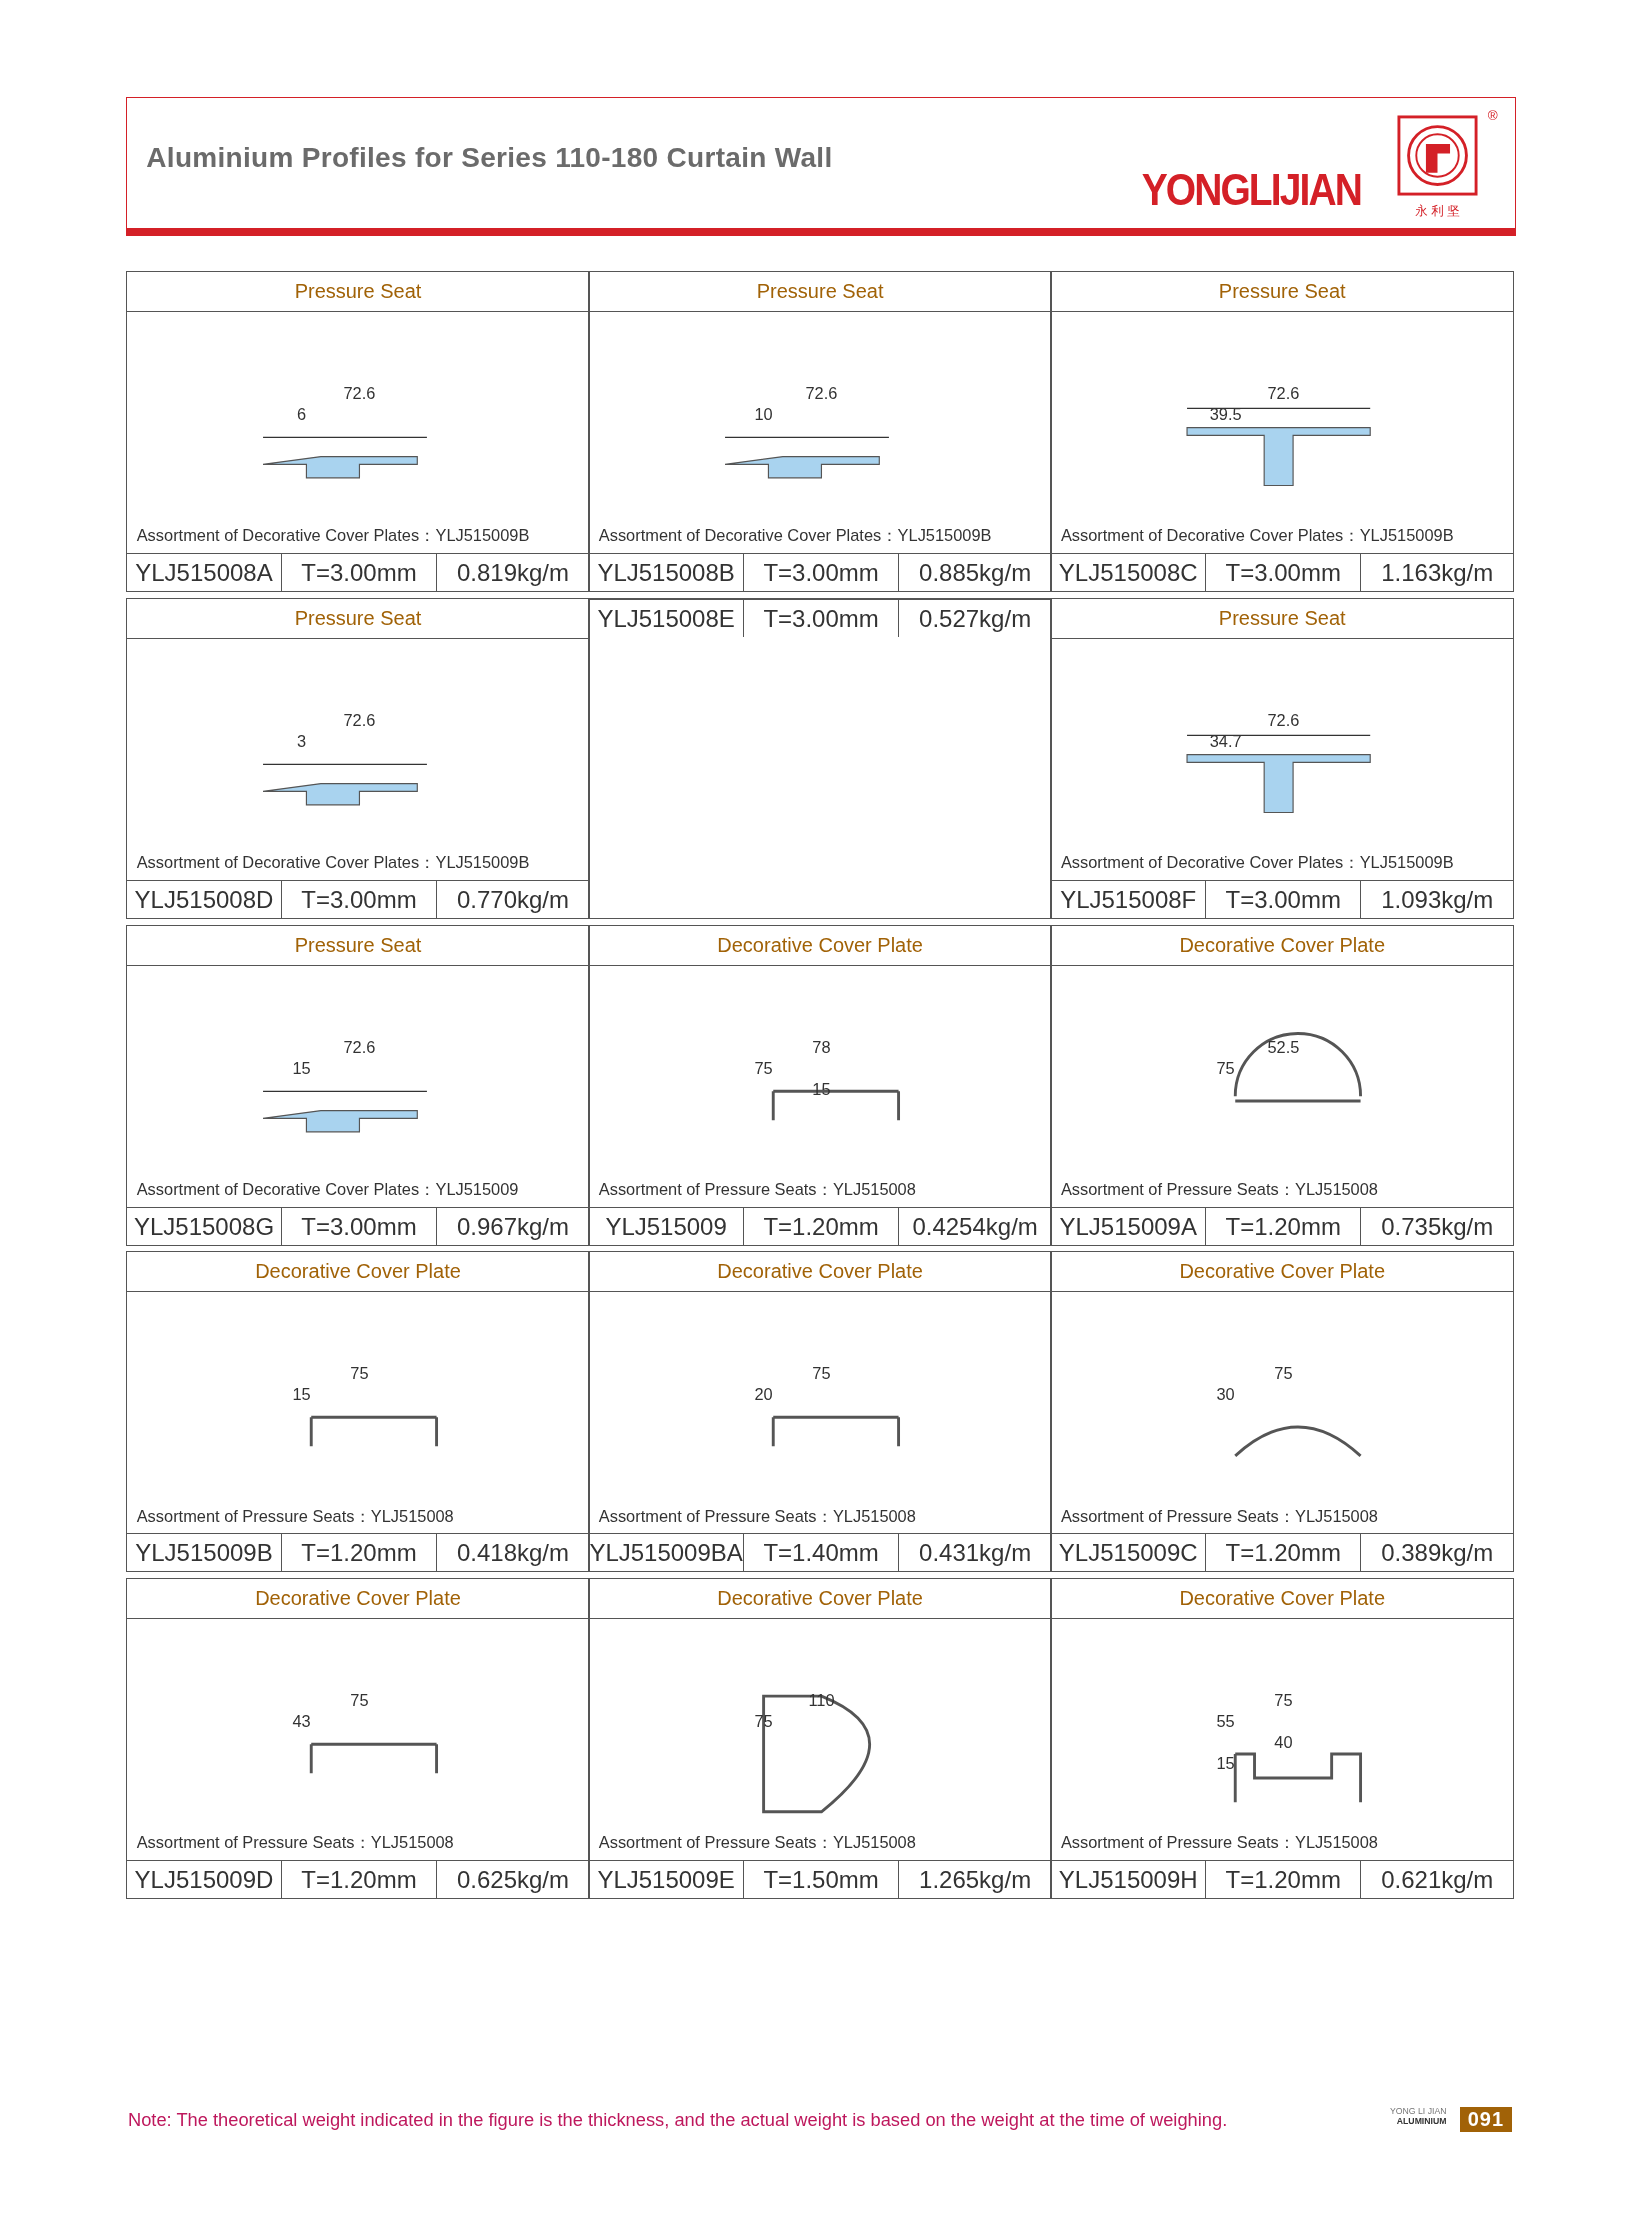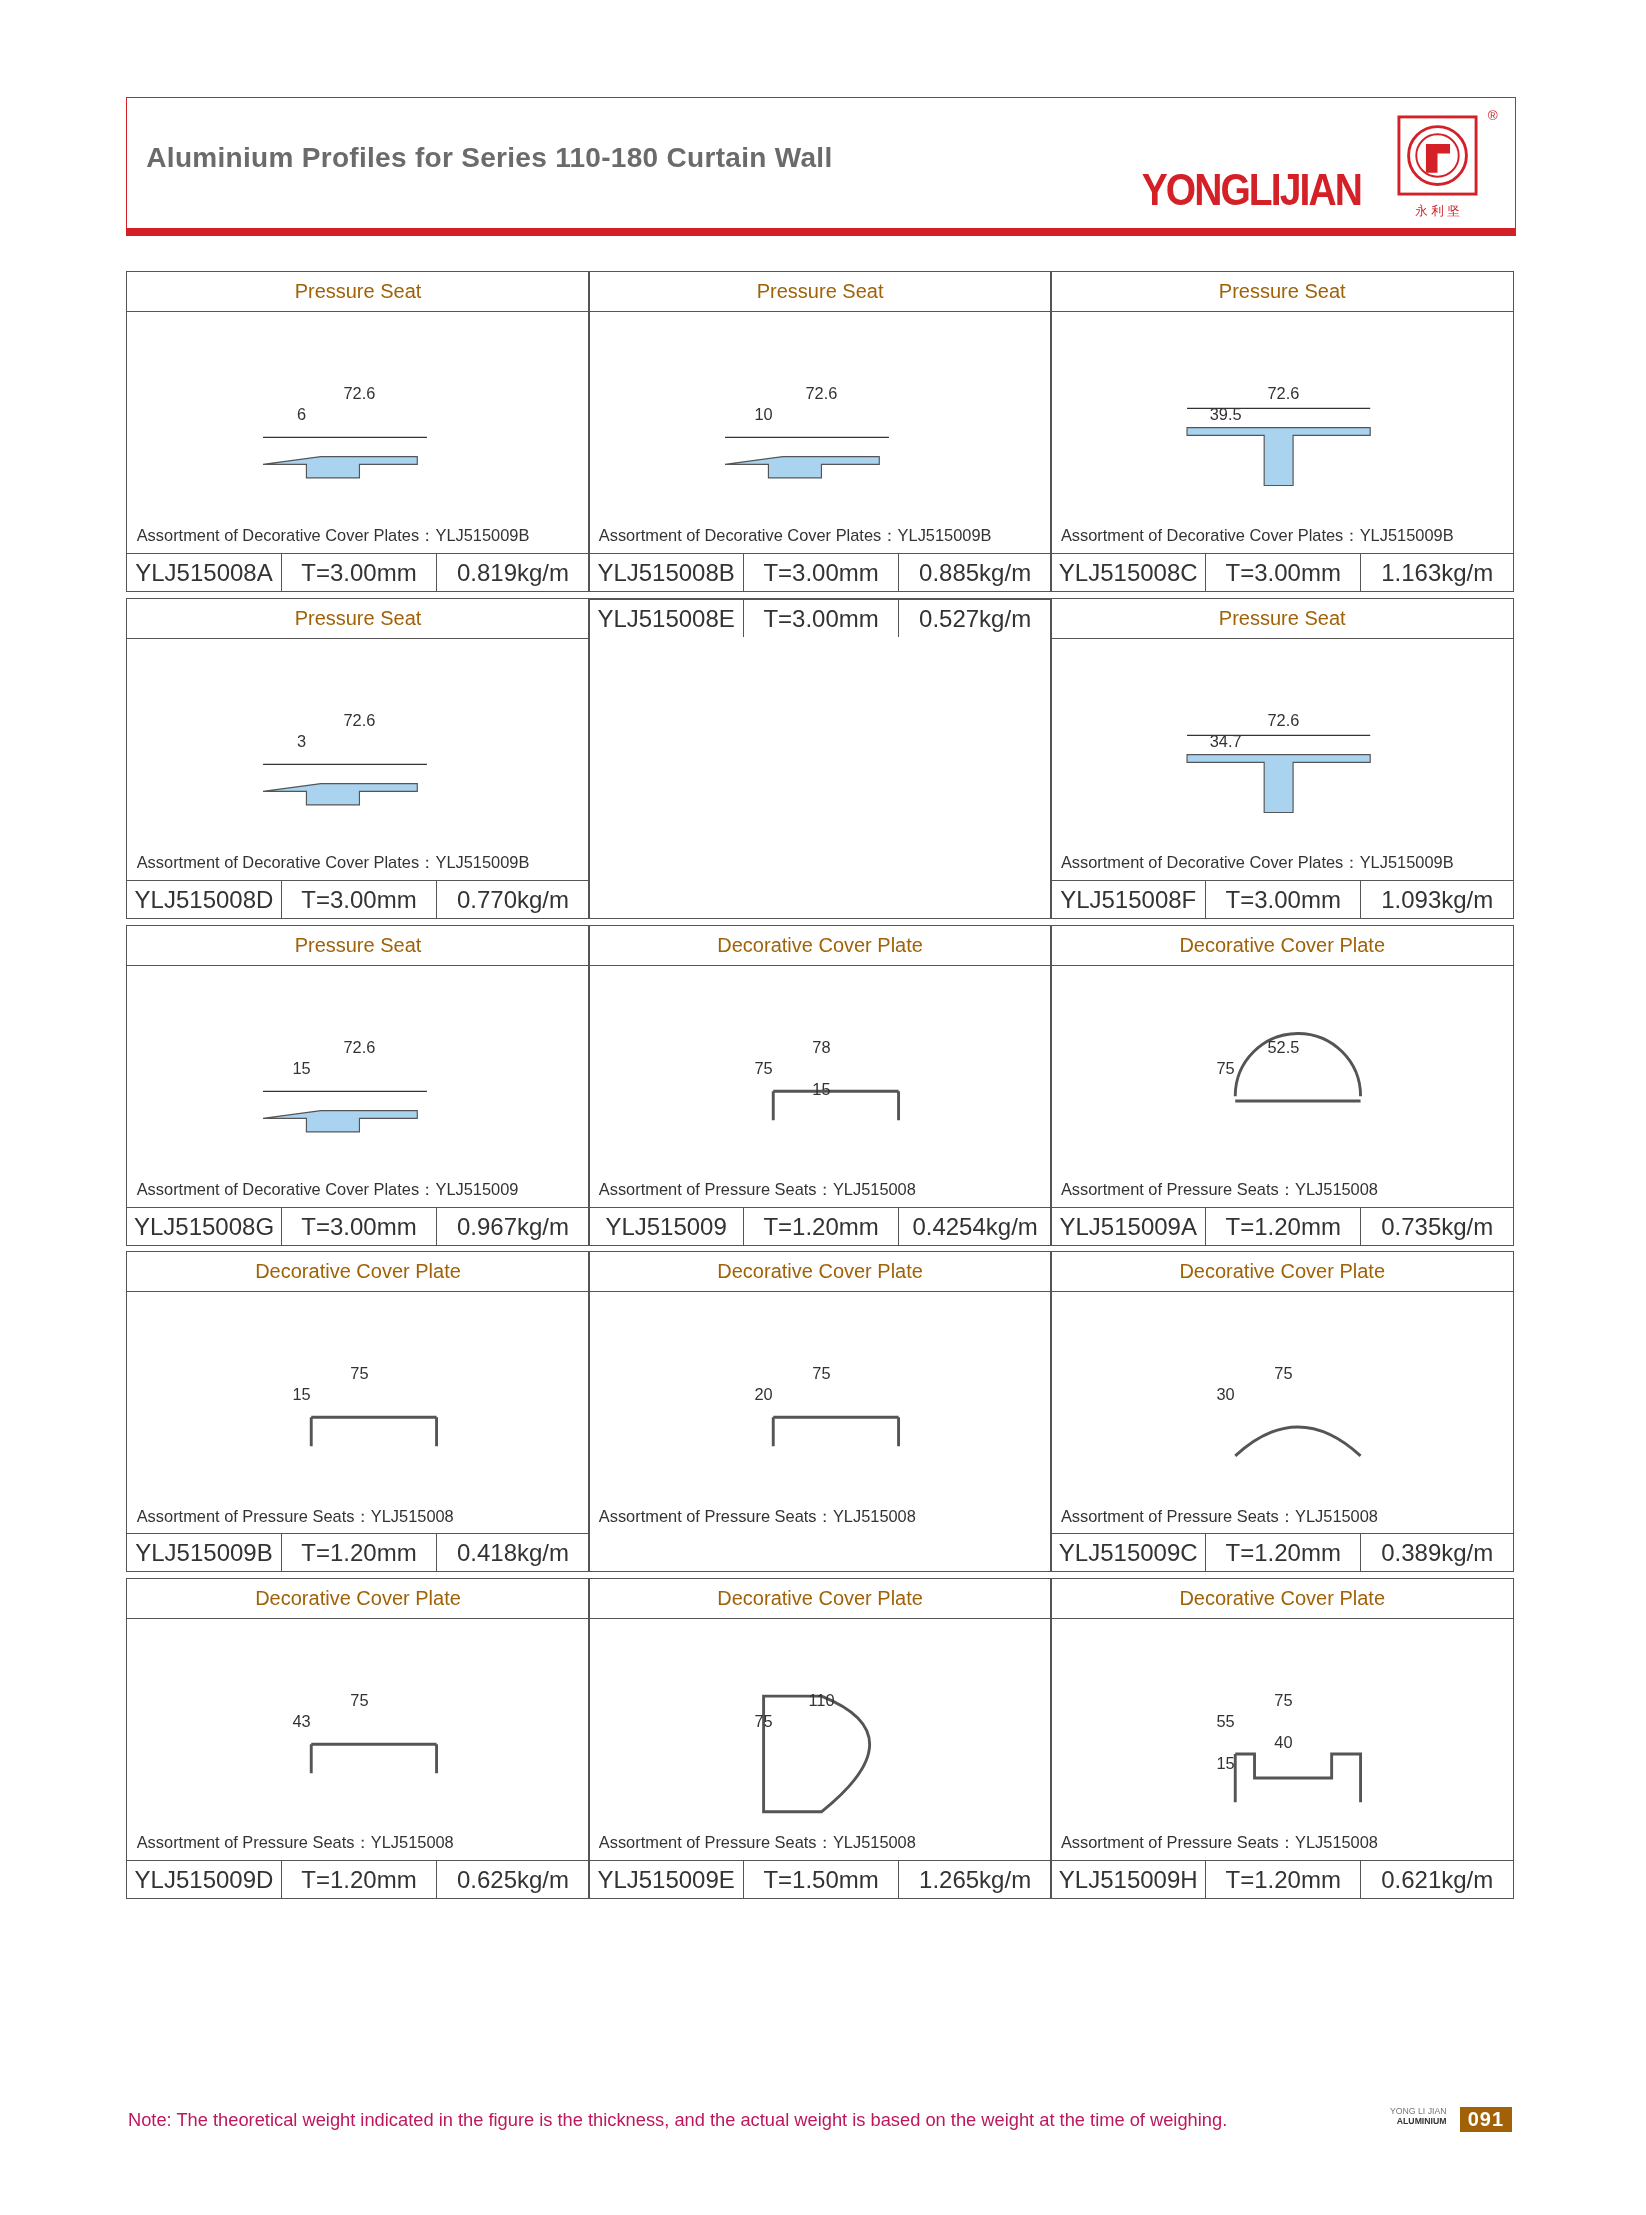--- a/index.html
+++ b/index.html
@@ -214,20 +214,25 @@
       <div class="cell">
         <div class="cell-title">Decorative Cover Plate</div>
 <div class="drawing">
 <svg viewBox="0 0 477 250">
             <path d="M190 130 L320 130 M190 130 L190 160 M320 130 L320 160" fill="none" stroke="#555" stroke-width="3"></path>
 <text class="dim" x="240" y="90" text-anchor="middle">75</text>
             <text class="dim" x="180" y="112" text-anchor="middle">20</text>
           </svg>
 <div class="assort">Assortment of Pressure Seats：YLJ515008</div>
         </div>
+<div class="specs">
+<span class="s1">YLJ515009BA</span>
+<span class="s2">T=1.40mm</span>
+<span class="s3">0.431kg/m</span>
+        </div>
       </div>
       <div class="cell">
         <div class="cell-title">Decorative Cover Plate</div>
 <div class="drawing">
 <svg viewBox="0 0 477 250">
             <path d="M190 170 Q255 110 320 170" fill="none" stroke="#555" stroke-width="3"></path>
 <text class="dim" x="240" y="90" text-anchor="middle">75</text>
             <text class="dim" x="180" y="112" text-anchor="middle">30</text>
           </svg>
 <div class="assort">Assortment of Pressure Seats：YLJ515008</div>

